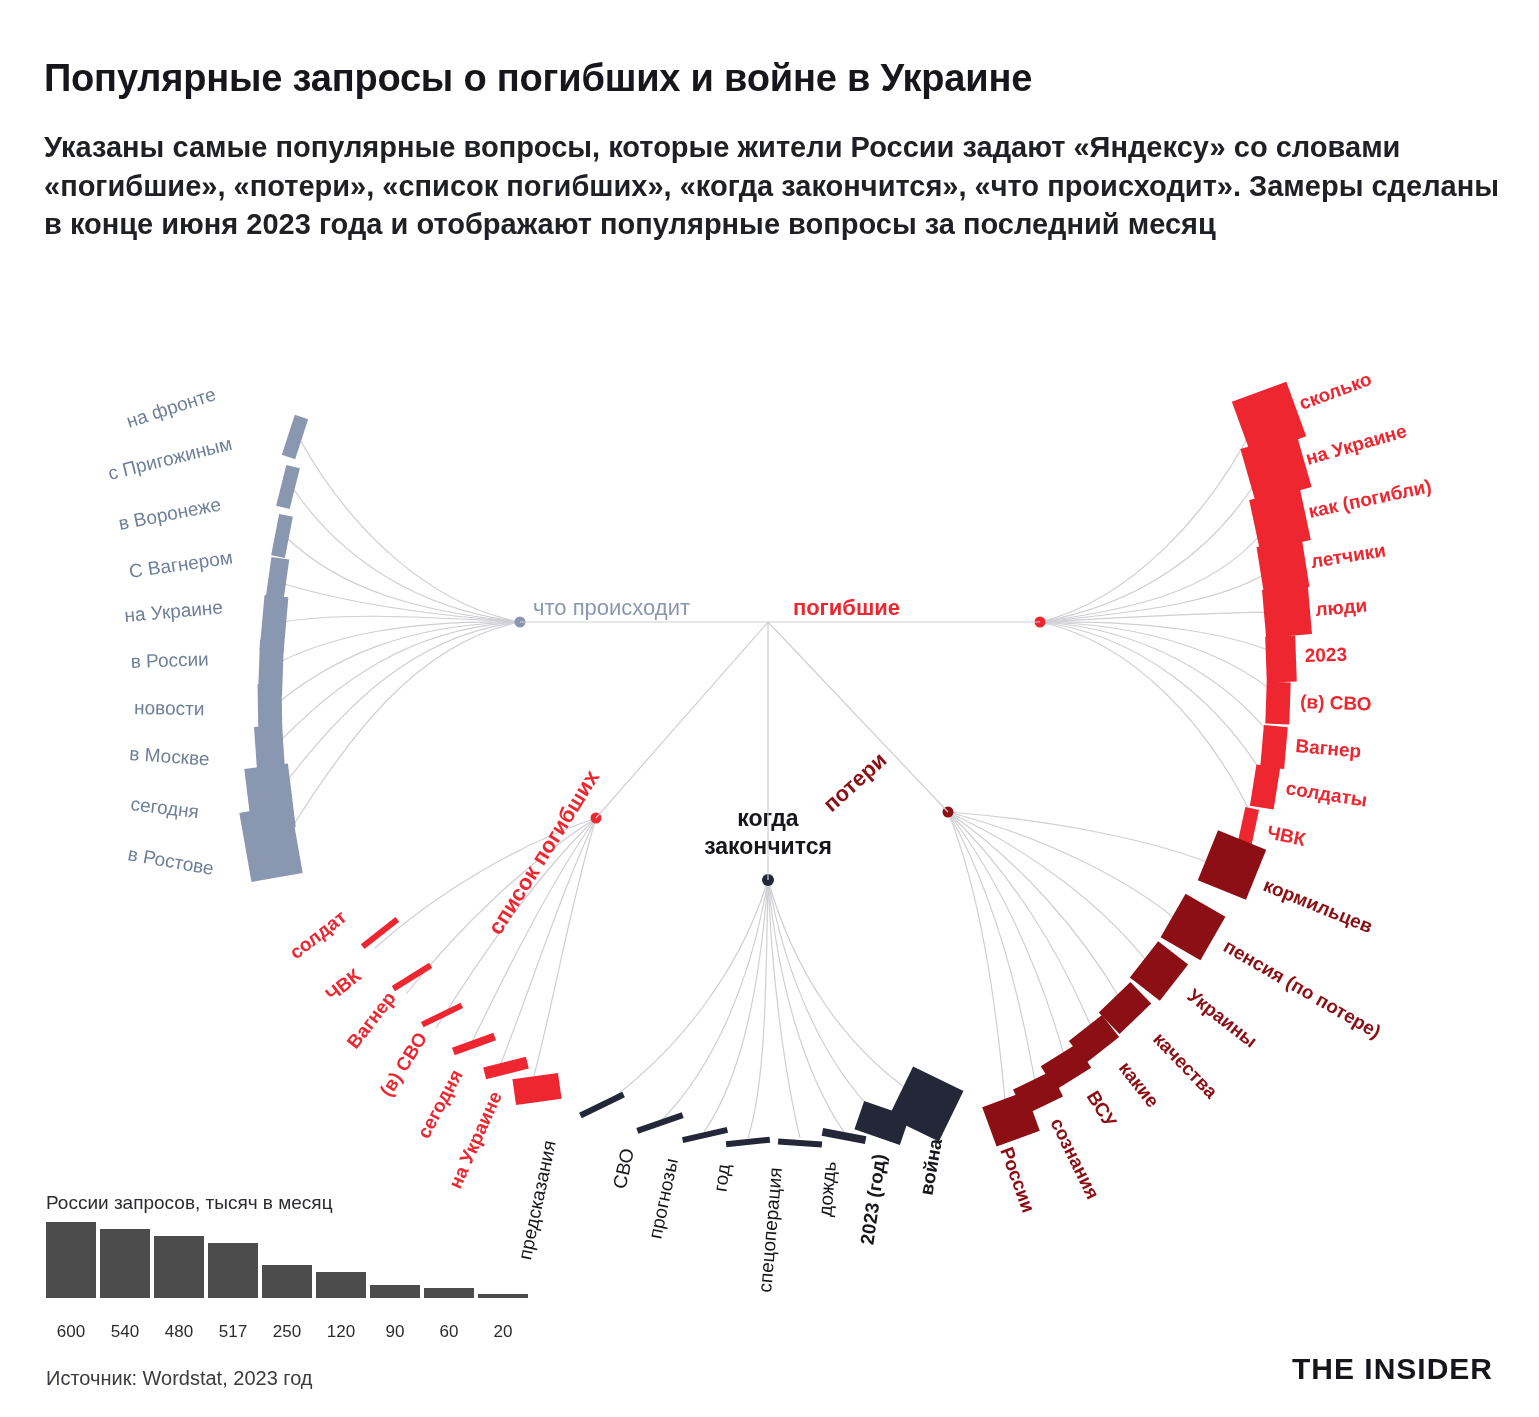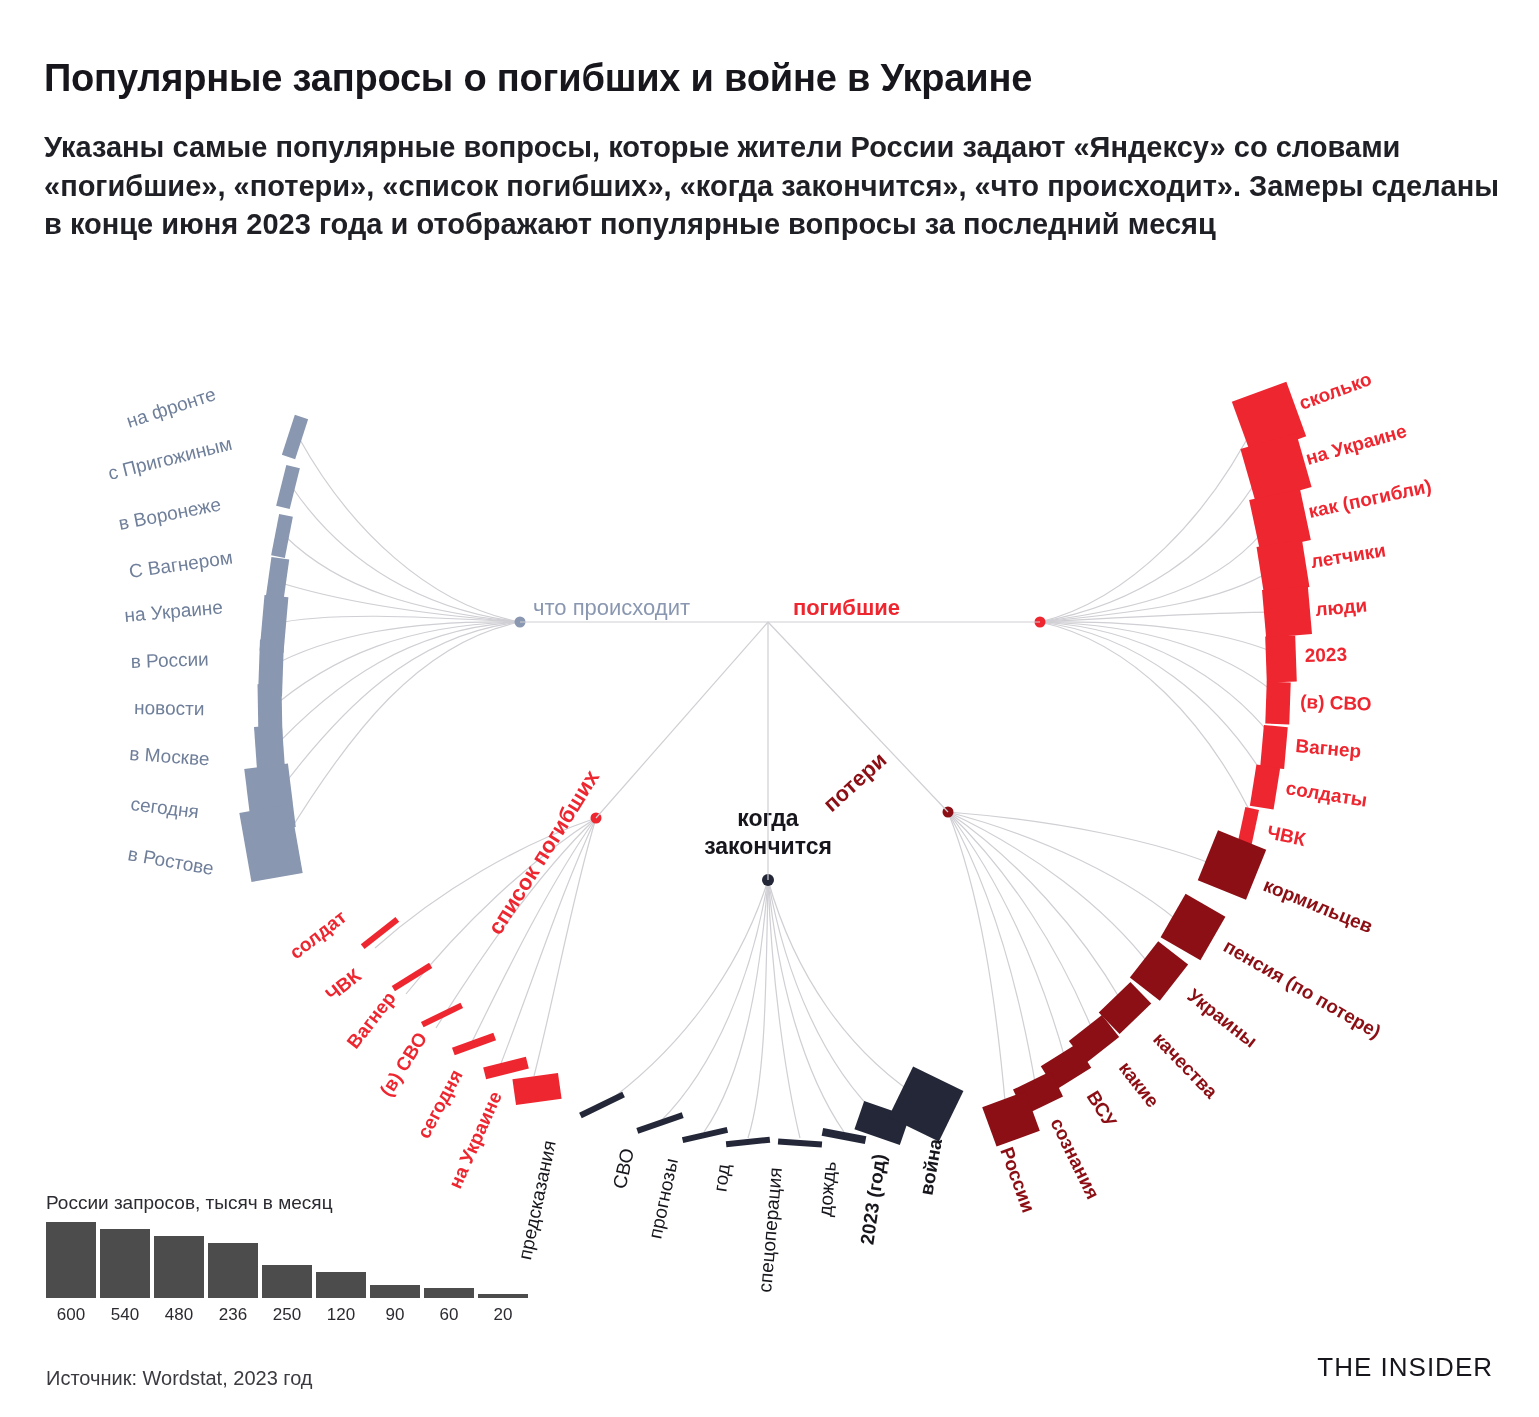--- a/index.html
+++ b/index.html
@@ -22,27 +22,27 @@
   .canvas{position:absolute;left:0;top:350px;width:1539px;height:950px;}
   svg{display:block;}
   .legend-title{
     position:absolute;left:46px;top:1192px;font-size:19px;color:#2b2b31;
   }
   .legend{
     position:absolute;left:46px;top:1218px;
   }
   .legend-bars{display:flex;align-items:flex-end;height:80px;gap:4px;}
   .legend-bar{background:#4c4c4c;width:50px;}
-  .legend-labels{display:flex;gap:4px;margin-top:7px;}
+  .legend-labels{display:flex;gap:4px;margin-top:24px;}
   .legend-labels div{width:50px;text-align:center;font-size:17px;color:#2b2b31;}
   .source{
     position:absolute;left:46px;top:1367px;font-size:20px;color:#3a3a40;
   }
   .brand{
-    position:absolute;right:46px;top:1352px;font-size:26px;font-weight:normal;
+    position:absolute;right:46px;top:1352px;font-size:30px;font-weight:bold;
     letter-spacing:1px;color:#16161c;text-align:right;
   }
   text{font-family:"Liberation Sans", sans-serif;}
 </style>
 </head>
 <body>
 
 <div class="title">Популярные запросы о погибших и войне в Украине</div>
 <div class="subtitle">Указаны самые популярные вопросы, которые жители России задают «Яндексу» со словами «погибшие», «потери», «список погибших», «когда закончится», «что происходит». Замеры сделаны в конце июня 2023 года и отображают популярные вопросы за последний месяц</div>
 
@@ -263,21 +263,21 @@
     <div class="legend-bar" style="height:33px"></div>
     <div class="legend-bar" style="height:26px"></div>
     <div class="legend-bar" style="height:13px"></div>
     <div class="legend-bar" style="height:10px"></div>
     <div class="legend-bar" style="height:4px"></div>
   </div>
   <div class="legend-labels">
     <div>600</div>
     <div>540</div>
     <div>480</div>
-    <div>236</div>
+    <div>517</div>
     <div>250</div>
     <div>120</div>
     <div>90</div>
     <div>60</div>
     <div>20</div>
   </div>
 </div>
 
 <div class="source">Источник: Wordstat, 2023 год</div>
 <div class="brand">THE INSIDER</div>

